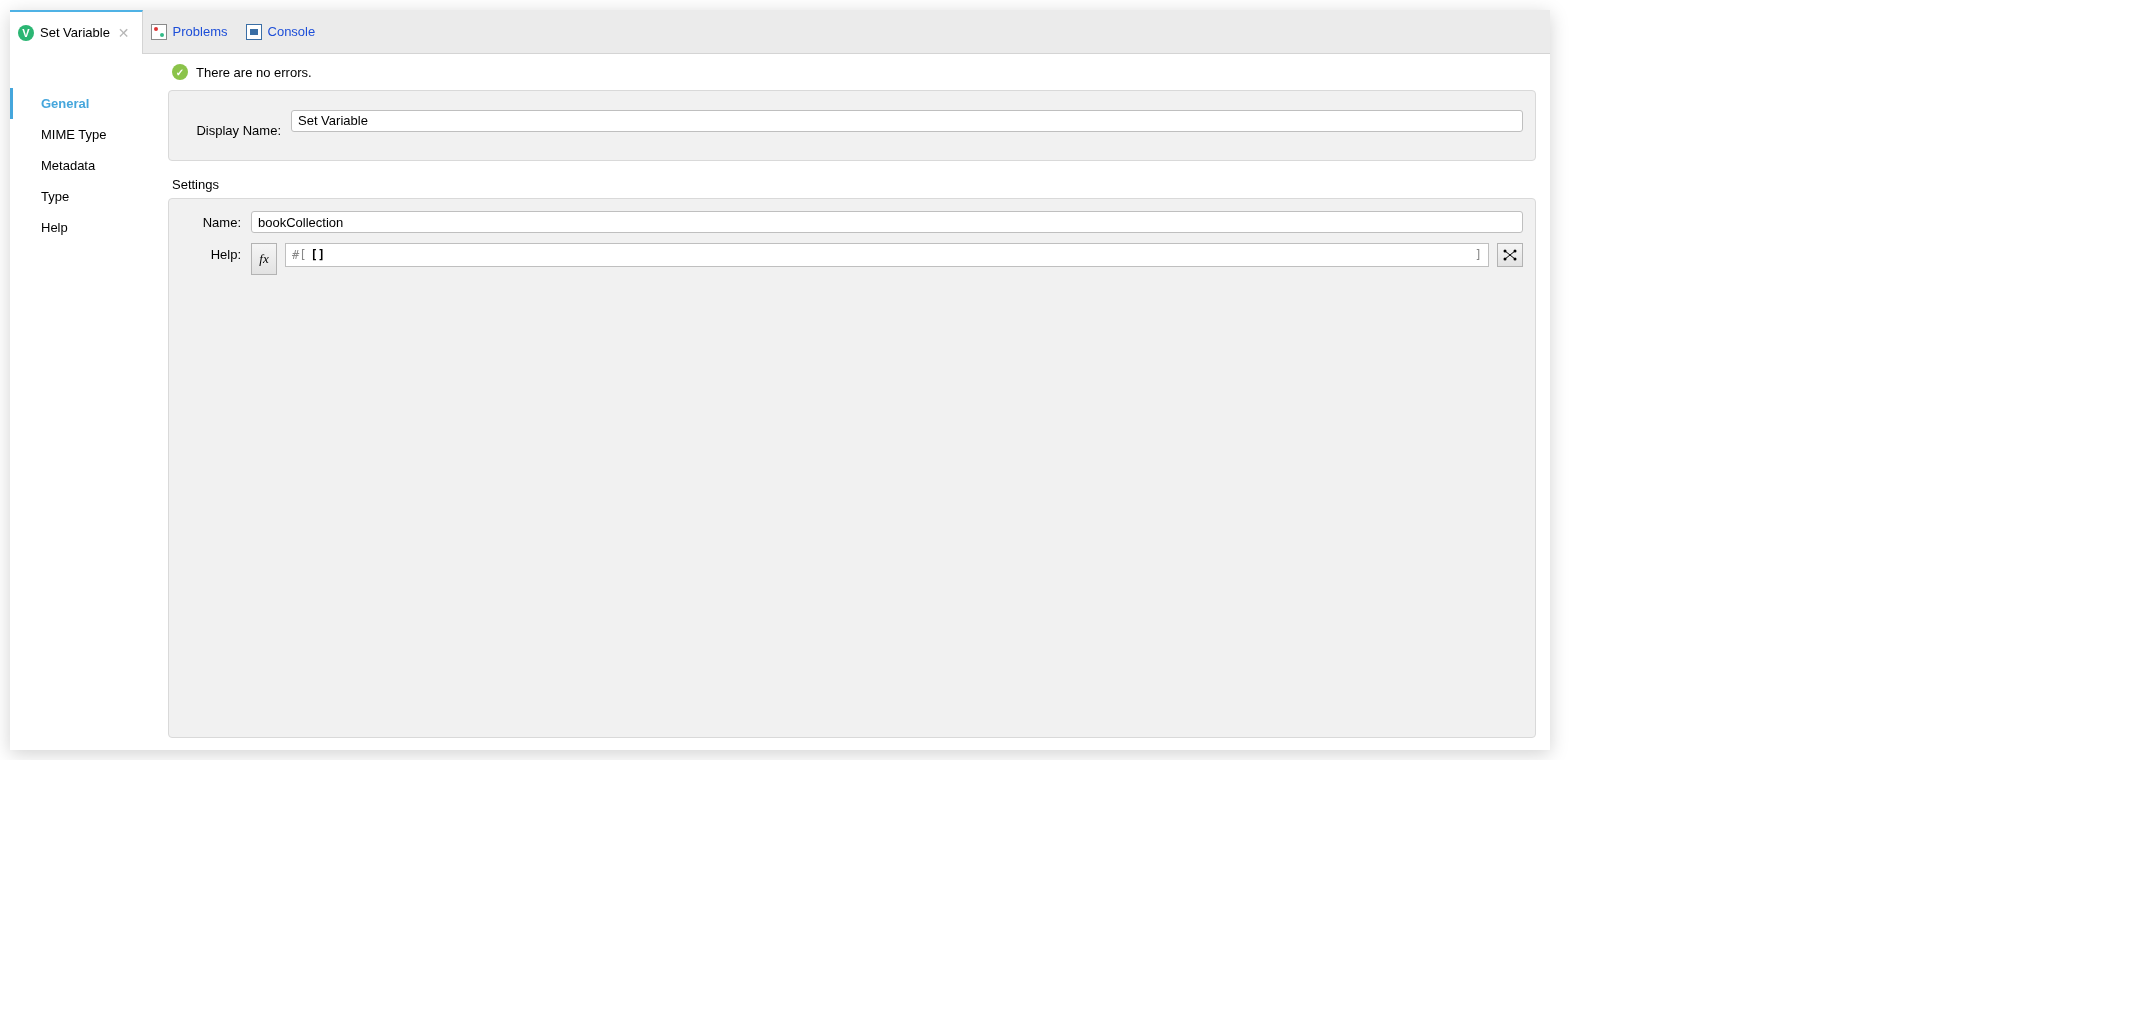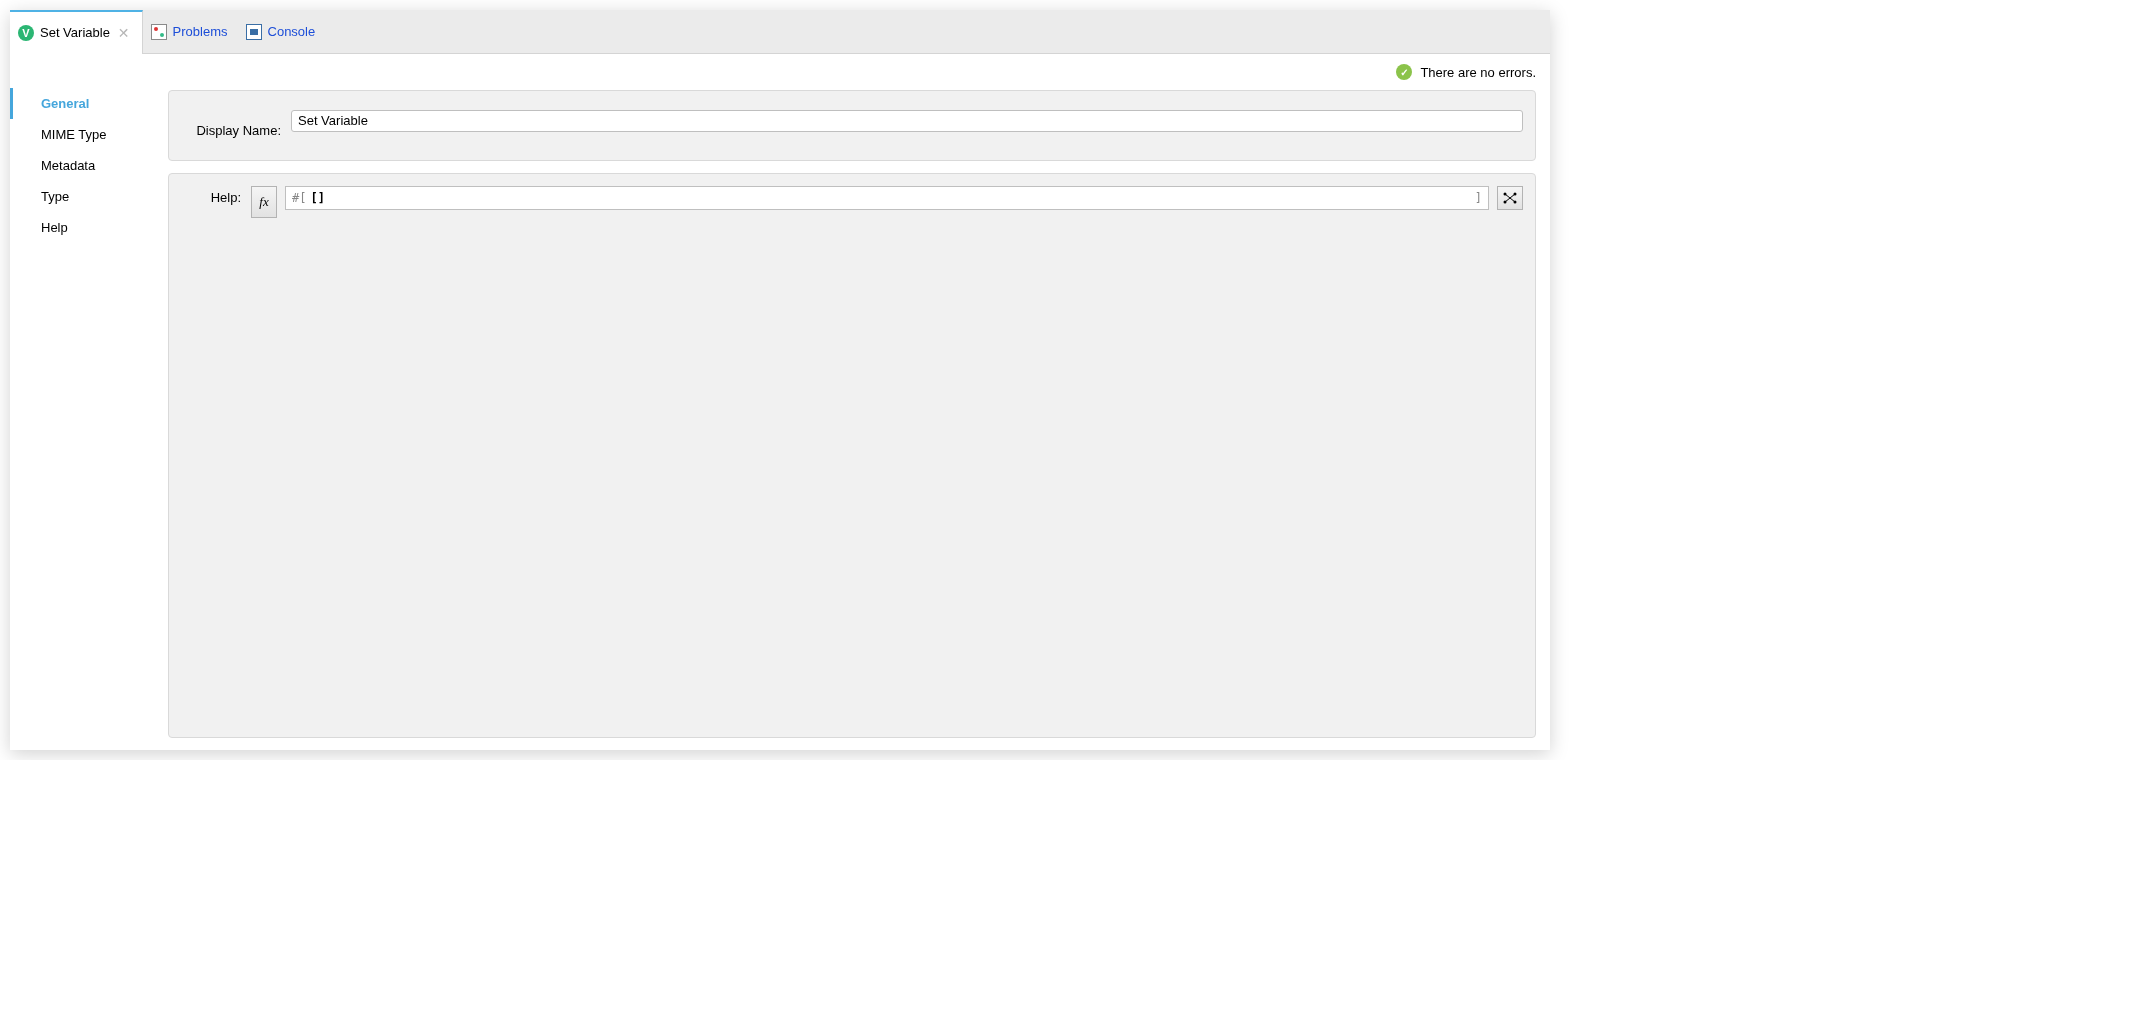--- a/index.html
+++ b/index.html
@@ -115,22 +115,21 @@
     .content {
       flex: 1;
       display: flex;
       flex-direction: column;
       padding: 0;
     }
     .status-bar {
       display: flex;
       align-items: center;
       gap: 8px;
-      padding: 10px 14px 10px 14px;
-      justify-content: flex-end;
+      padding: 10px 1px 10px 14px;
     }
     .status-icon {
       width: 16px; height: 16px; border-radius: 50%;
       background: #8bc34a;
       display: flex; align-items: center; justify-content: center;
     }
     .status-icon::after {
       content: "✓"; color: #fff; font-size: 10px; font-weight: bold;
     }
     .panel {
@@ -261,22 +260,27 @@
         <span>There are no errors.</span>
       </div>
 
       <div class="panel">
         <div class="row">
           <div class="label label-display">Display Name:</div>
           <input class="text-input" type="text" value="Set Variable" style="">
         </div>
       </div>
 
+      <div class="section-label">Settings</div>
 
       <div class="panel panel-settings">
+        <div class="row row-settings">
+          <div class="label label-settings">Name:</div>
+          <input class="text-input" type="text" value="bookCollection" style="">
+        </div>
 
         <div class="row row-settings">
           <div class="label label-settings">Help:</div>
           <div class="value-group">
             <button class="fx-btn">
               <span>fx</span>
             </button>
             <div class="expr-box">
               <span class="delim-open">#[</span>
               <span class="code">[]</span>

